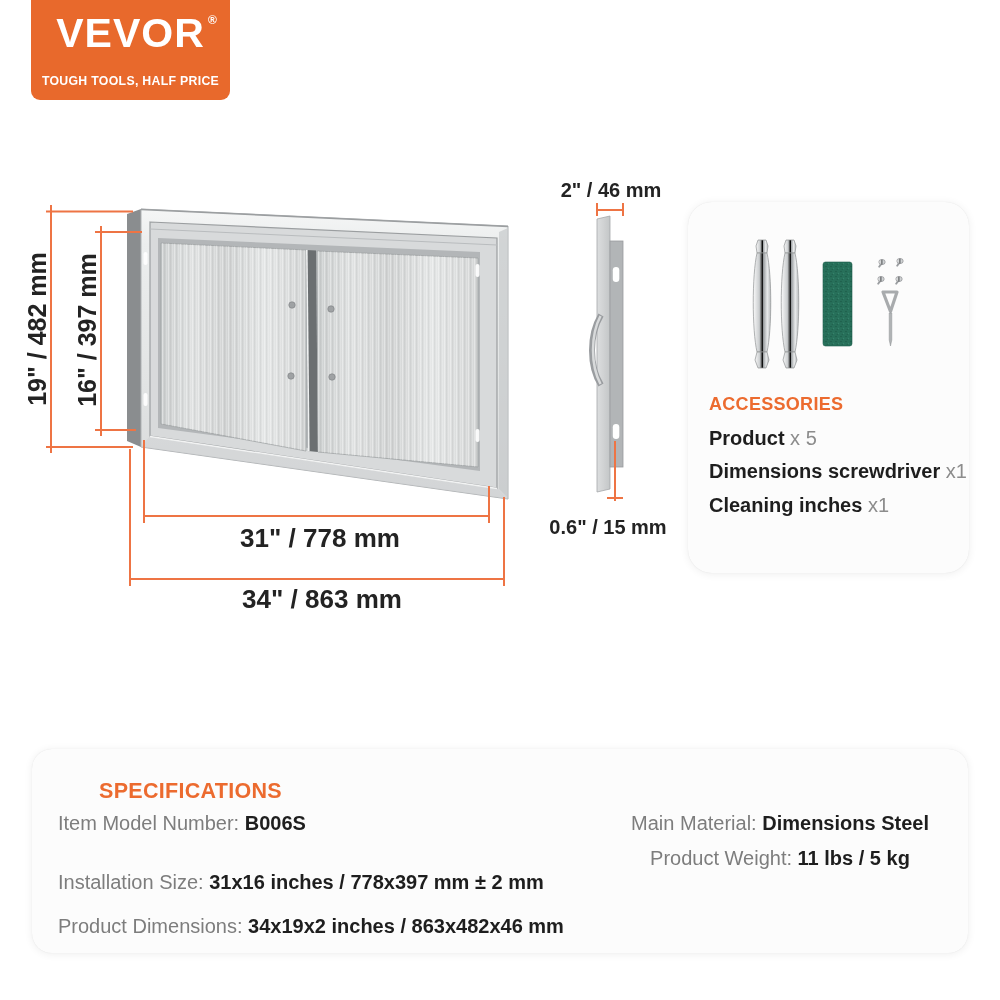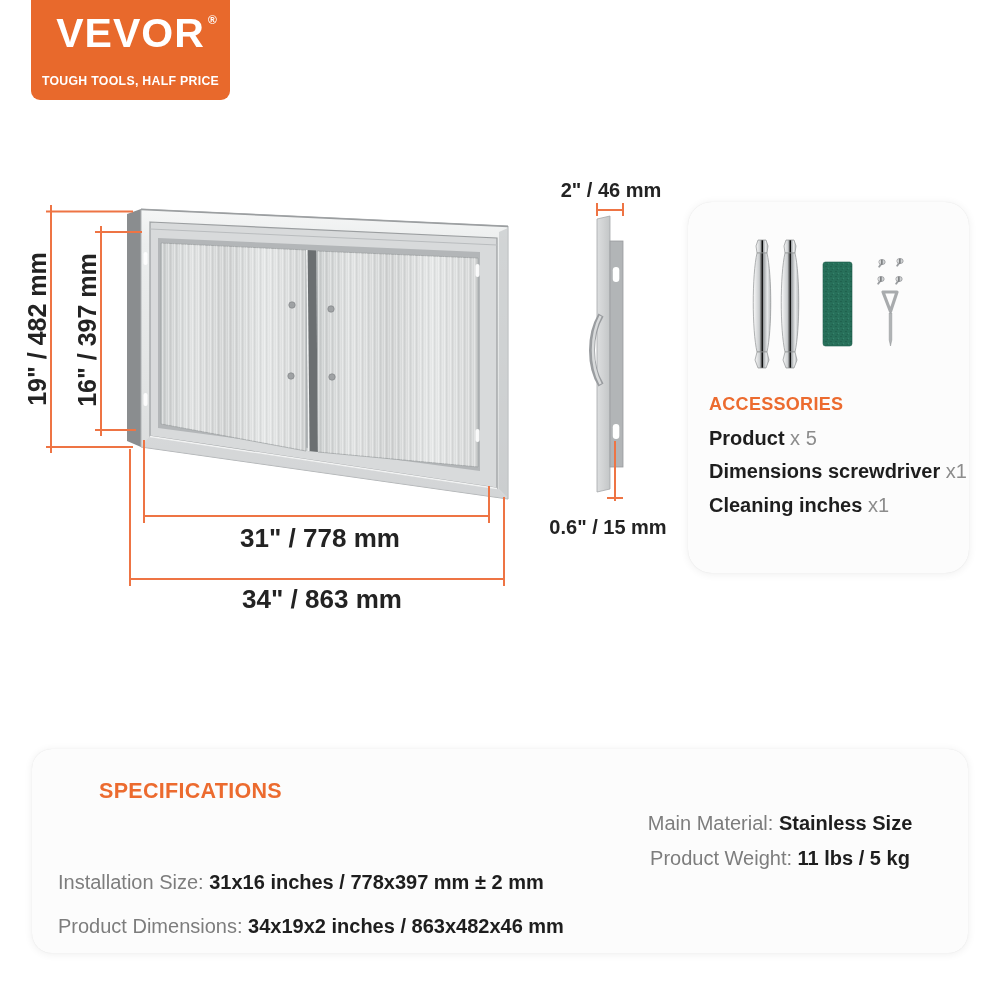--- a/index.html
+++ b/index.html
@@ -211,20 +211,21 @@
       <div class="acc-title">ACCESSORIES</div>
       <div><span class="acc-name">Product</span><span class="acc-count"> x 5</span></div>
       <div><span class="acc-name">Dimensions screwdriver</span><span class="acc-count"> x1</span></div>
       <div><span class="acc-name">Cleaning inches</span><span class="acc-count"> x1</span></div>
     </div>
   </div>
 
   <div class="card specs-card">
     <div class="spec-title">SPECIFICATIONS</div>
 
+    <div class="spec-row" style="top:64px;"><span class="spec-label">Item Model Number: </span><span class="spec-value">B006S</span></div>
     <div class="spec-row" style="top:123px;"><span class="spec-label">Installation Size: </span><span class="spec-value">31x16 inches / 778x397 mm ± 2 mm</span></div>
     <div class="spec-row" style="top:167px;"><span class="spec-label">Product Dimensions: </span><span class="spec-value">34x19x2 inches / 863x482x46 mm</span></div>
 
-    <div class="spec-right" style="top:64px;"><span class="spec-label">Main Material: </span><span class="spec-value">Stainless Size</span></div>
+    <div class="spec-right" style="top:64px;"><span class="spec-label">Main Material: </span><span class="spec-value">Dimensions Steel</span></div>
     <div class="spec-right" style="top:99px;"><span class="spec-label">Product Weight: </span><span class="spec-value">11 lbs / 5 kg</span></div>
   </div>
 
 </div>
 
 </body></html>

